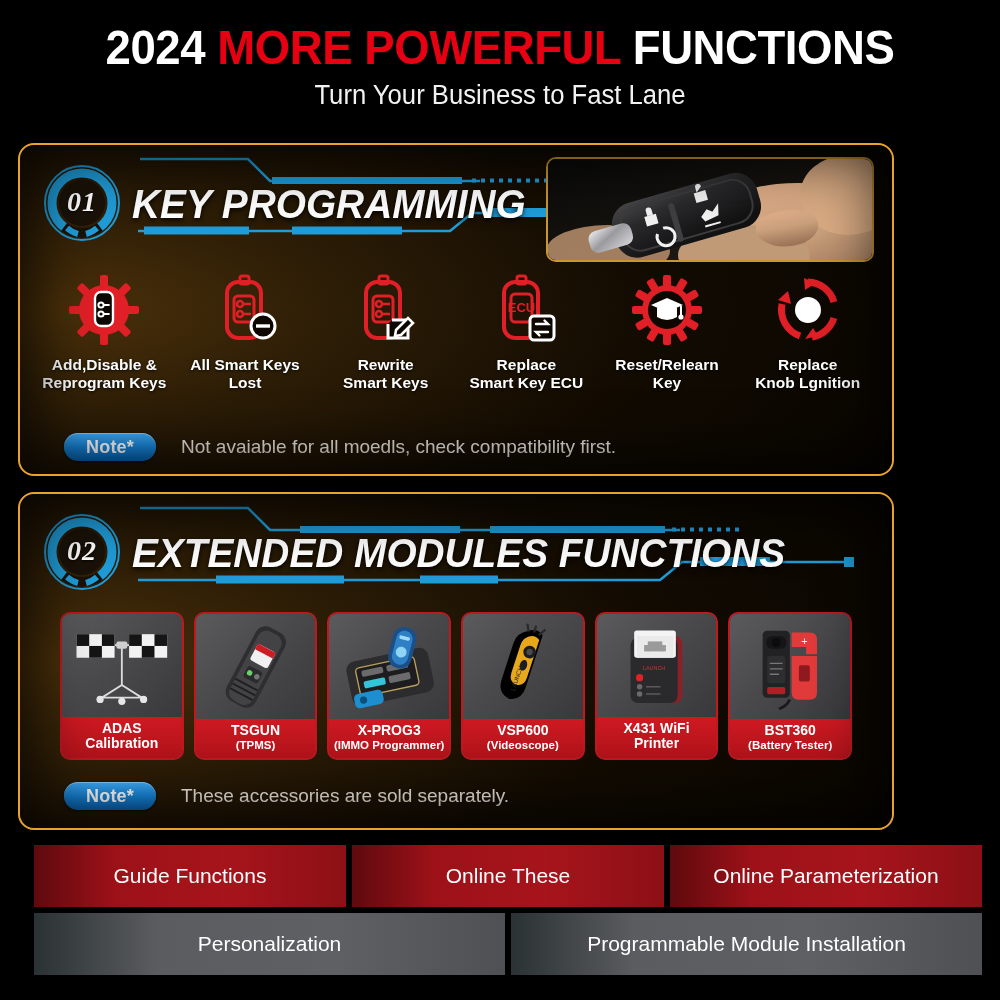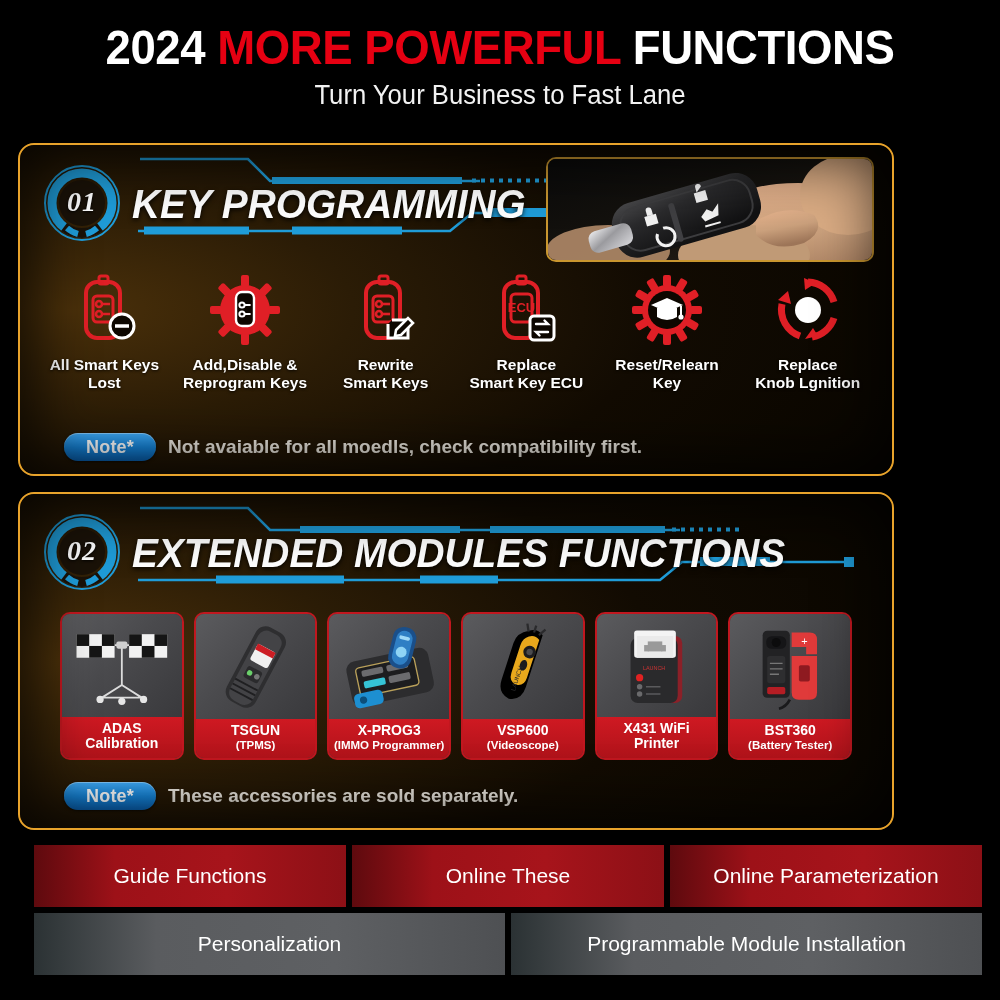--- a/index.html
+++ b/index.html
@@ -76,29 +76,29 @@
   .func {
     width:158px; display:flex; flex-direction:column; align-items:center; text-align:center;
   }
   .func-ico { height:74px; display:flex; align-items:center; justify-content:center; }
   .func-label {
     margin-top:9px; font-size:15.5px; font-weight:bold; line-height:1.18; color:#fff;
     text-shadow:0 1px 3px rgba(0,0,0,.85);
   }
 
   
-  .note-row { position:absolute; left:44px; display:flex; align-items:center; gap:12px; }
+  .note-row { position:absolute; left:44px; display:flex; align-items:center; gap:25px; }
   .note-pill {
     display:inline-flex; align-items:center; justify-content:center;
     min-width:92px; height:28px; padding:0 15px; border-radius:14px;
     background:linear-gradient(180deg,#3fa9f5 0%,#1684d8 52%,#0a63b4 100%);
     box-shadow:0 1px 3px rgba(0,0,0,.6), inset 0 1px 0 rgba(255,255,255,.35);
     font-size:18px; font-weight:bold; color:#fff; letter-spacing:.2px;
   }
-  .note-text { font-size:19px; color:#eae6de; font-weight:700; }
+  .note-text { font-size:19px; color:#eae6de; font-weight:400; }
 
   
   .cards {
     position:absolute; left:40px; right:40px; top:118px;
     display:flex; justify-content:space-between; gap:10px;
   }
   .card {
     width:146px; height:148px; border-radius:10px; overflow:hidden;
     border:2px solid #c1171f; background:#3b3b3d; display:flex; flex-direction:column;
   }
@@ -224,42 +224,20 @@
           <path d="M208 62 q30 -18 58 -6 q12 16 -10 28 q-30 10 -48 -8z" fill="url(#skin)"></path>
         </svg>
       </div>
     </div>
 
     <div class="func-row">
 
       <div class="func">
         <div class="func-ico">
           <svg width="72" height="72" viewBox="0 0 72 72">
-            <rect x="18" y="8" width="34" height="56" rx="11" fill="none" stroke="#e01f26" stroke-width="4"></rect>
-            <rect x="31" y="2" width="9" height="8" rx="2" fill="none" stroke="#e01f26" stroke-width="3"></rect>
-            <rect x="25" y="22" width="20" height="26" rx="4" fill="none" stroke="#e01f26" stroke-width="3"></rect>
-            <g stroke="#e01f26" stroke-width="2.6" fill="none">
-              <circle cx="31" cy="30" r="3"></circle>
-                <path d="M34 30 h8"></path>
-              <circle cx="31" cy="40" r="3"></circle>
-                <path d="M34 40 h8"></path>
-            </g>
-            <circle cx="54" cy="52" r="12" fill="#0d0700" stroke="#fff" stroke-width="3"></circle>
-            <path d="M47 52 h14" stroke="#fff" stroke-width="3.4"></path>
-          </svg>
-        </div>
-        <div class="func-label">
-          <span>All Smart Keys</span><br>
-          <span>Lost</span>
-        </div>
-      </div>
-
-      <div class="func">
-        <div class="func-ico">
-          <svg width="72" height="72" viewBox="0 0 72 72">
             <g fill="#e01f26">
               <circle cx="36" cy="36" r="25"></circle>
               <g>
                 <rect x="32" y="1" width="8" height="12" rx="2"></rect>
                   <rect x="32" y="59" width="8" height="12" rx="2"></rect>
                 <rect x="1" y="32" width="12" height="8" rx="2"></rect>
                   <rect x="59" y="32" width="12" height="8" rx="2"></rect>
                 <rect x="32" y="1" width="8" height="12" rx="2" transform="rotate(45 36 36)"></rect>
                 <rect x="32" y="59" width="8" height="12" rx="2" transform="rotate(45 36 36)"></rect>
                 <rect x="1" y="32" width="12" height="8" rx="2" transform="rotate(45 36 36)"></rect>
@@ -271,20 +249,42 @@
               <circle cx="33" cy="31" r="2.6"></circle>
                 <path d="M35.6 31 h6"></path>
               <circle cx="33" cy="40" r="2.6"></circle>
                 <path d="M35.6 40 h6"></path>
             </g>
           </svg>
         </div>
         <div class="func-label">
           <span>Add,Disable &amp;</span><br>
           <span>Reprogram Keys</span>
+        </div>
+      </div>
+
+      <div class="func">
+        <div class="func-ico">
+          <svg width="72" height="72" viewBox="0 0 72 72">
+            <rect x="18" y="8" width="34" height="56" rx="11" fill="none" stroke="#e01f26" stroke-width="4"></rect>
+            <rect x="31" y="2" width="9" height="8" rx="2" fill="none" stroke="#e01f26" stroke-width="3"></rect>
+            <rect x="25" y="22" width="20" height="26" rx="4" fill="none" stroke="#e01f26" stroke-width="3"></rect>
+            <g stroke="#e01f26" stroke-width="2.6" fill="none">
+              <circle cx="31" cy="30" r="3"></circle>
+                <path d="M34 30 h8"></path>
+              <circle cx="31" cy="40" r="3"></circle>
+                <path d="M34 40 h8"></path>
+            </g>
+            <circle cx="54" cy="52" r="12" fill="#0d0700" stroke="#fff" stroke-width="3"></circle>
+            <path d="M47 52 h14" stroke="#fff" stroke-width="3.4"></path>
+          </svg>
+        </div>
+        <div class="func-label">
+          <span>All Smart Keys</span><br>
+          <span>Lost</span>
         </div>
       </div>
 
       <div class="func">
         <div class="func-ico">
           <svg width="72" height="72" viewBox="0 0 72 72">
             <rect x="16" y="8" width="34" height="56" rx="11" fill="none" stroke="#e01f26" stroke-width="4"></rect>
             <rect x="29" y="2" width="9" height="8" rx="2" fill="none" stroke="#e01f26" stroke-width="3"></rect>
             <rect x="23" y="22" width="20" height="26" rx="4" fill="none" stroke="#e01f26" stroke-width="3"></rect>
             <g stroke="#e01f26" stroke-width="2.6" fill="none">

